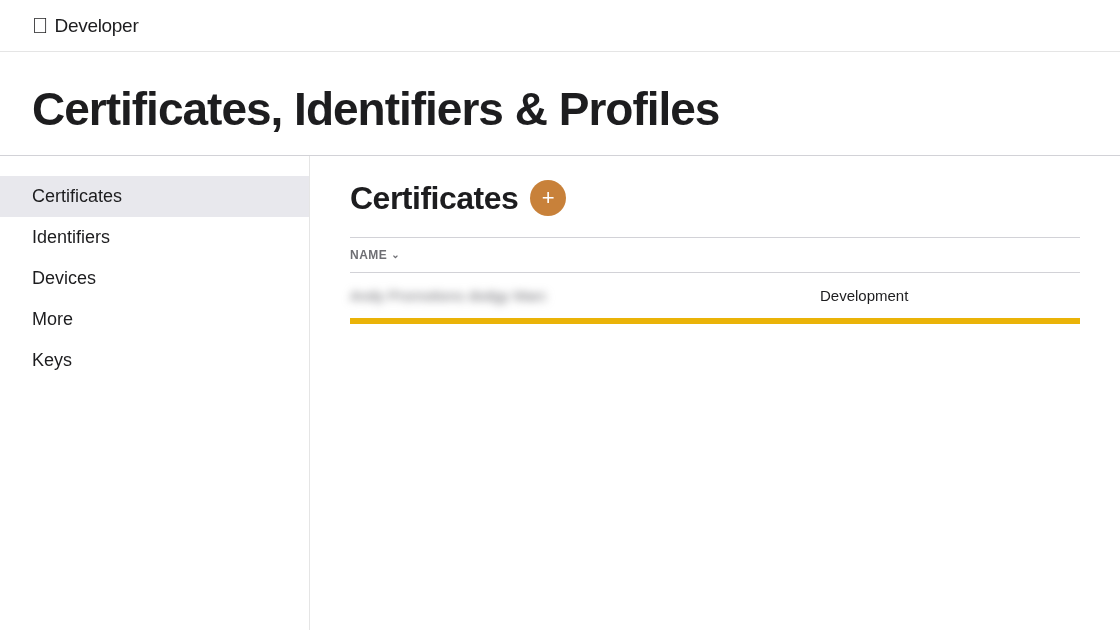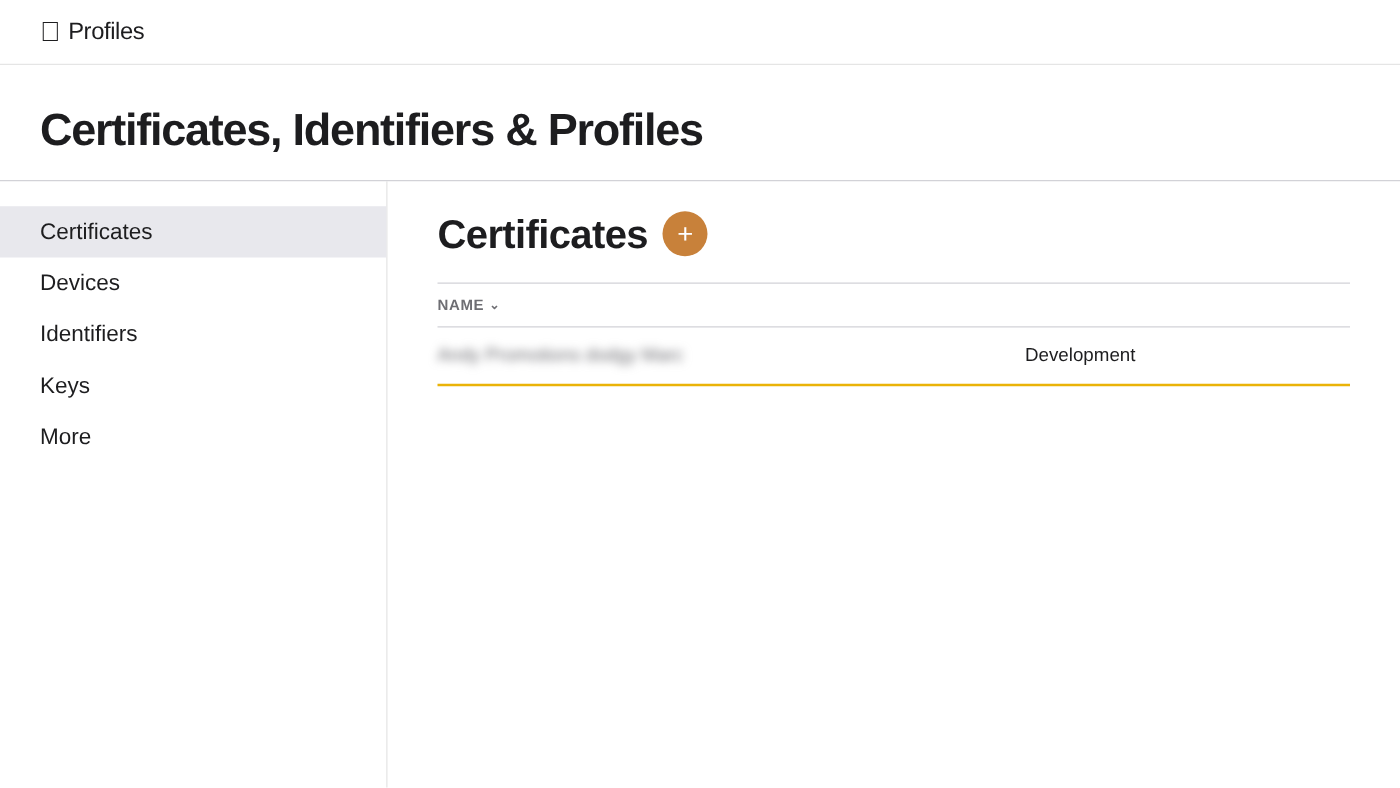--- a/index.html
+++ b/index.html
@@ -41,21 +41,21 @@
     }
 
     
     .page-header {
       padding: 32px 32px 0 32px;
       border-bottom: 1px solid #d2d2d7;
       padding-bottom: 20px;
     }
 
     .page-title {
-      font-size: 36px;
+      font-size: 46px;
       font-weight: 700;
       color: #1d1d1f;
       letter-spacing: -1px;
       line-height: 1.1;
     }
 
     
     .main-content {
       display: flex;
       height: calc(630px - 52px - 88px);
@@ -156,21 +156,21 @@
 
     .sort-arrow {
       font-size: 10px;
       color: #6e6e73;
     }
 
     .table-row {
       display: flex;
       align-items: center;
       padding: 14px 0;
-      border-bottom: 2px solid #eab308;
+      border-bottom: 6px solid #eab308;
       cursor: pointer;
     }
 
     .cell-name {
       flex: 1;
       font-size: 15px;
       color: #6e6e73;
       filter: blur(4px);
       user-select: none;
     }
@@ -179,36 +179,36 @@
       width: 260px;
       font-size: 15px;
       color: #1d1d1f;
     }
   </style>
 </head>
 <body>
 
 <nav class="top-nav">
   <span class="apple-logo"></span>
-  <span class="developer-label">Profiles</span>
+  <span class="developer-label">Developer</span>
 </nav>
 
 <header class="page-header">
   <h1 class="page-title">Certificates, Identifiers &amp; Profiles</h1>
 </header>
 
 <div class="main-content">
 
   <nav class="sidebar">
 
   <a href="#" class="sidebar-item active">Certificates</a>
+      <a href="#" class="sidebar-item">Identifiers</a>
       <a href="#" class="sidebar-item">Devices</a>
-      <a href="#" class="sidebar-item">Identifiers</a>
+      <a href="#" class="sidebar-item">More</a>
       <a href="#" class="sidebar-item">Keys</a>
-      <a href="#" class="sidebar-item">More</a>
     </nav>
 
   <main class="content-area">
 
     <div class="content-header">
       <h2 class="content-title">Certificates</h2>
       <button class="add-button">+</button>
     </div>
 
     <div class="table-container">

